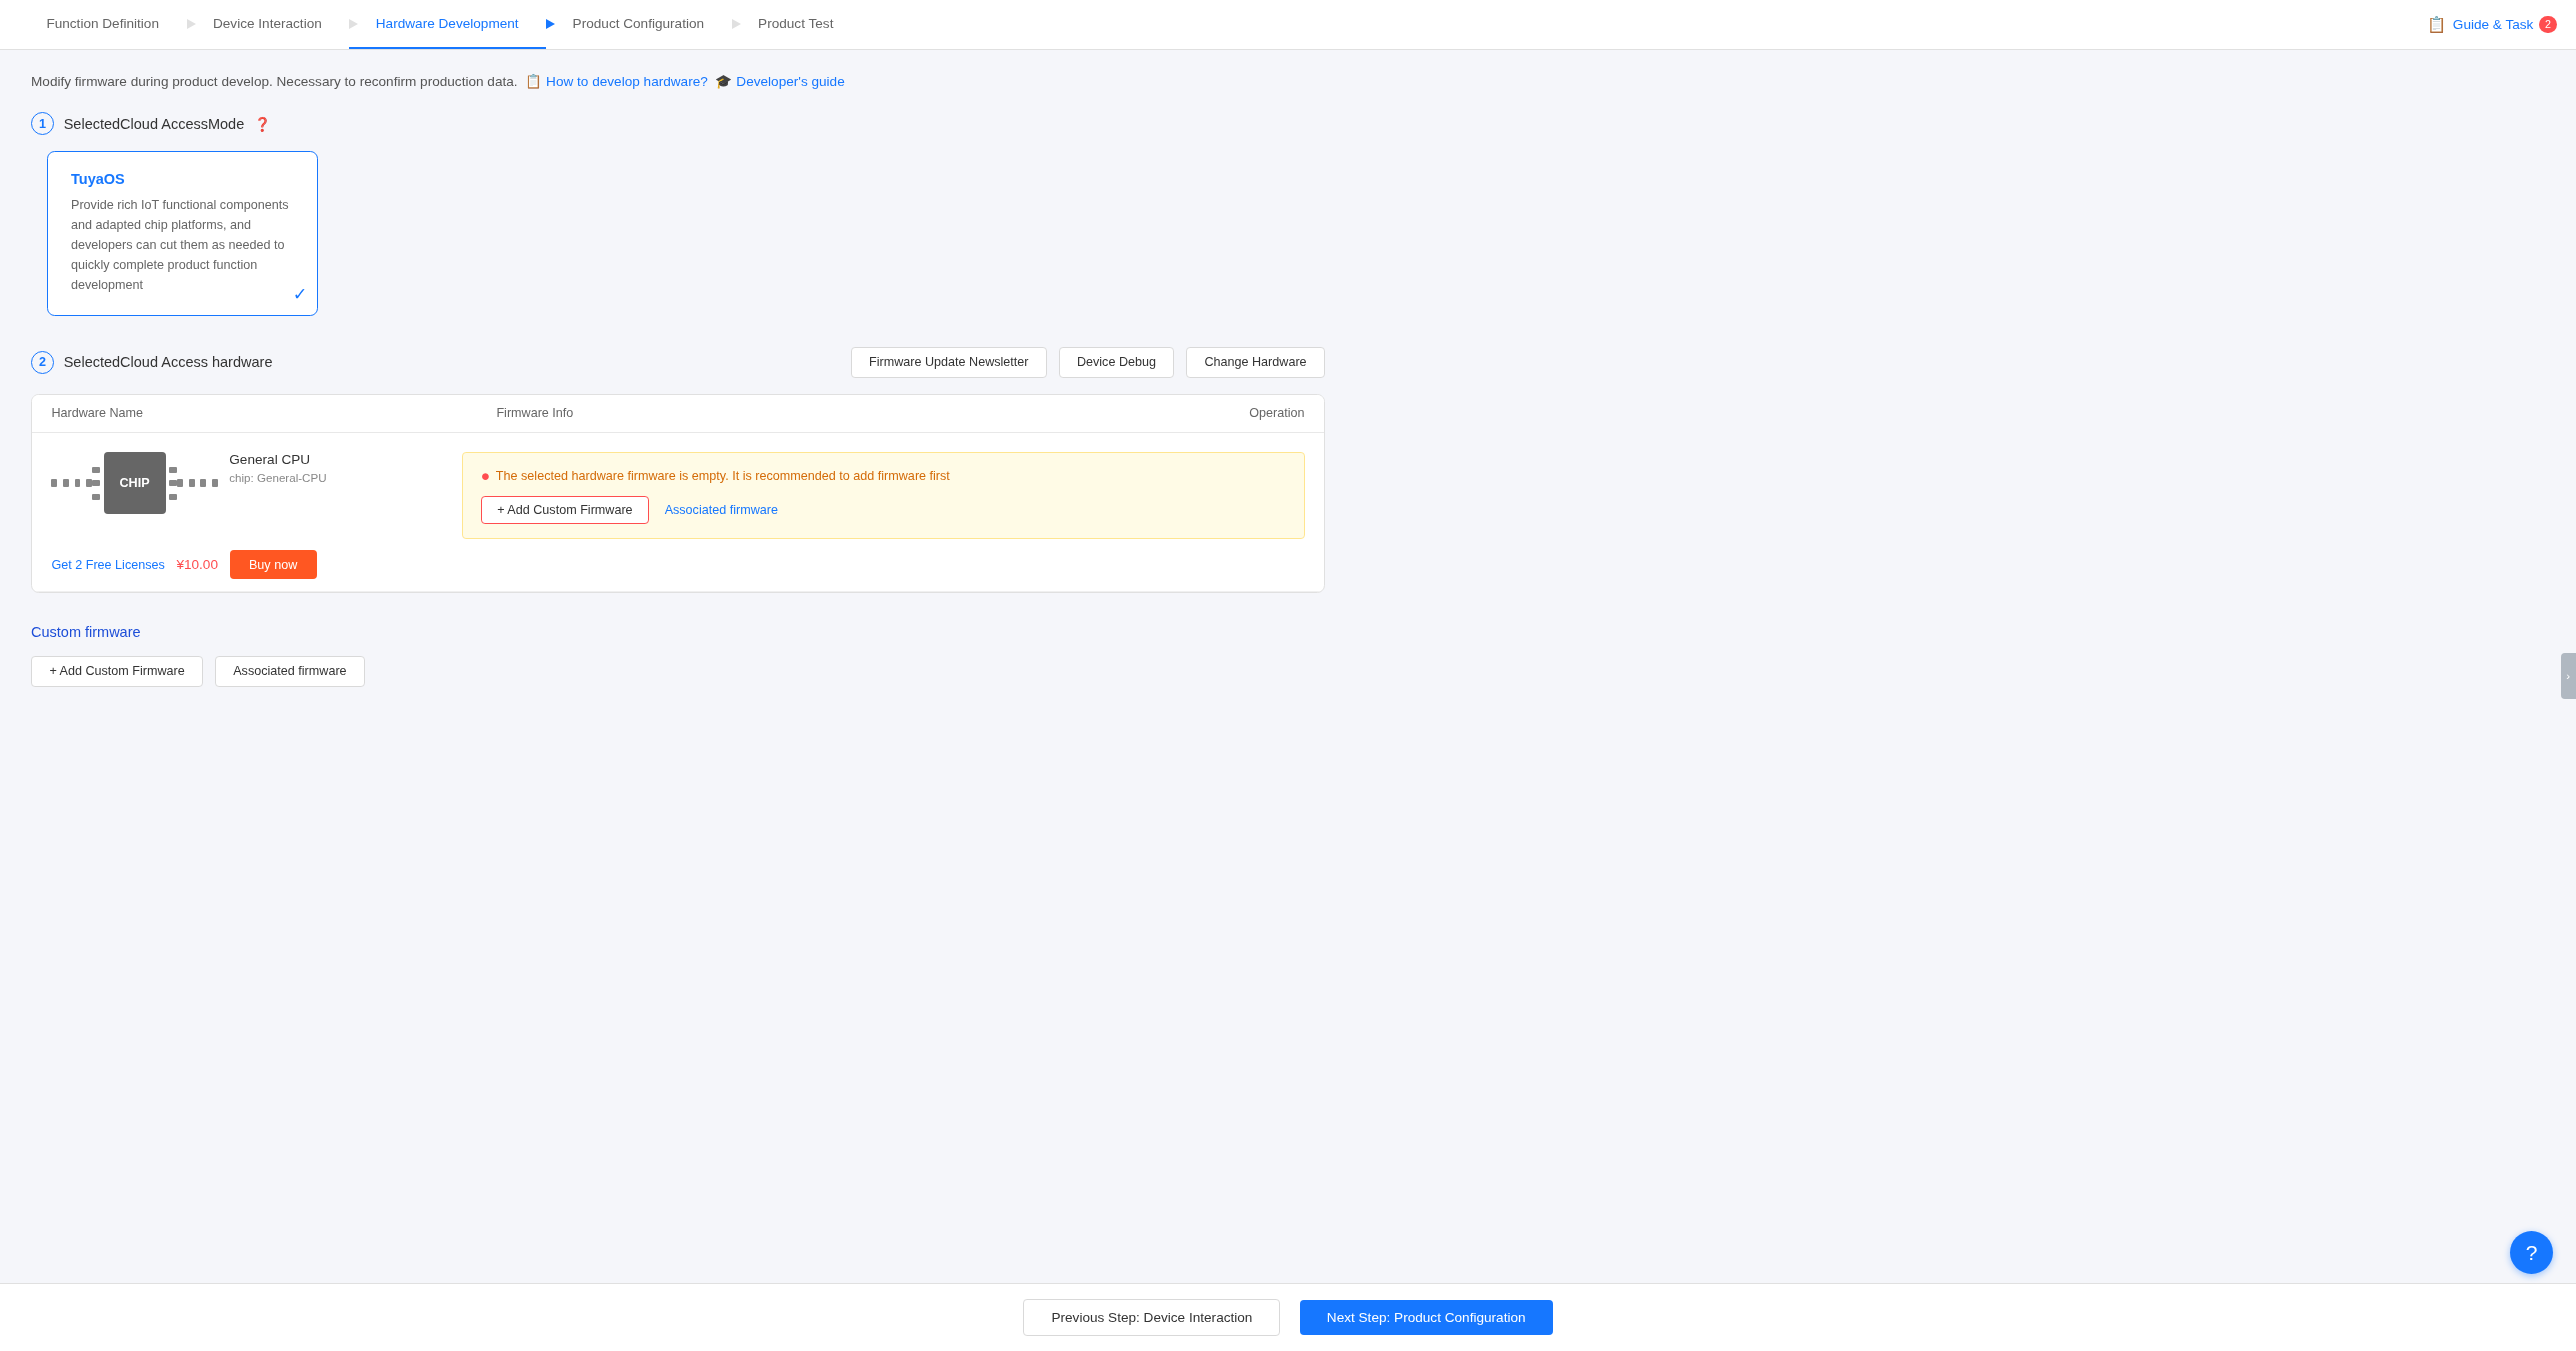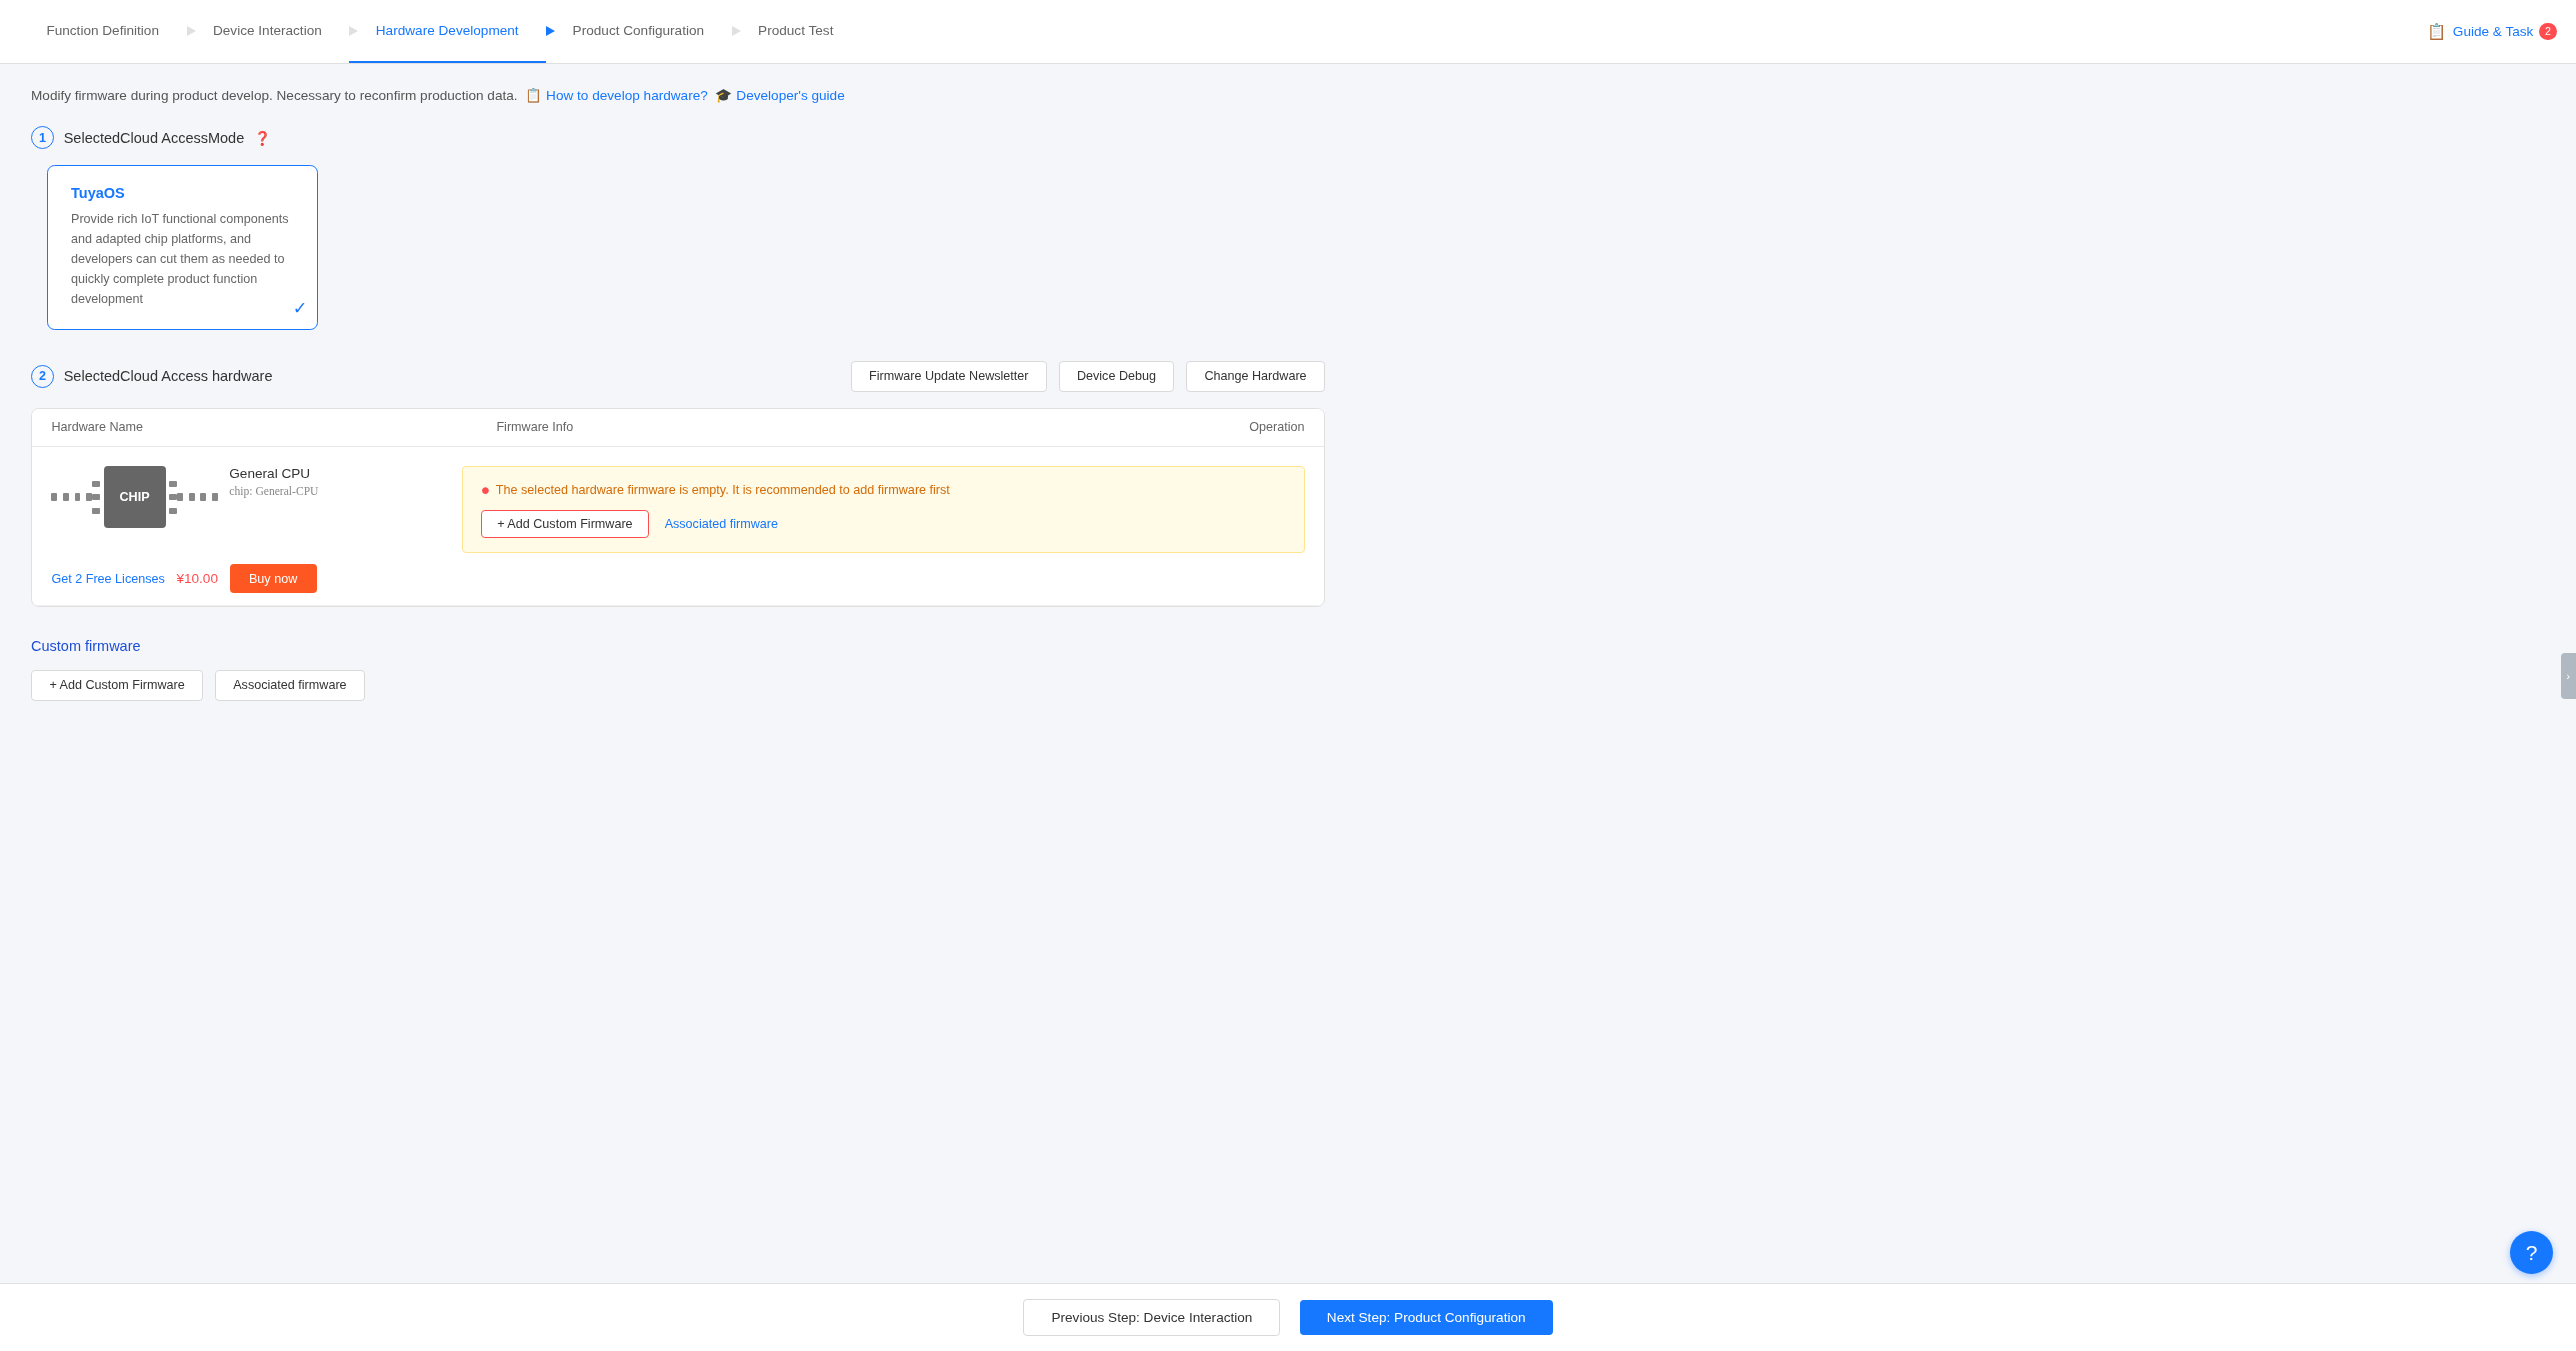--- a/index.html
+++ b/index.html
@@ -1,21 +1,21 @@
 <!DOCTYPE html>
 <html><head>
   <meta charset="utf-8">
   <style>
     * { box-sizing: border-box; margin: 0; padding: 0; }
     body { font-family: -apple-system, BlinkMacSystemFont, 'Segoe UI', sans-serif; background: #f5f6fa; color: #333; font-size: 13.6px; }
 
     
     .top-nav {
       display: flex; align-items: center; background: #fff;
-      border-bottom: 1px solid #e0e0e0; padding: 0 19.4px; height: 64px;
+      border-bottom: 1px solid #e0e0e0; padding: 0 19.4px; height: 50px;
     }
     .nav-tab {
       display: flex; align-items: center; padding: 0 27px; height: 100%;
       font-size: 13.6px; color: #666; cursor: pointer; border-bottom: 2.9px solid transparent;
       white-space: nowrap; position: relative;
     }
     .nav-tab.active { color: #1677ff; border-bottom: 2.9px solid #1677ff; font-weight: 500; }
     .nav-tab-arrow {
       position: absolute; right: -9.7px; top: 50%; transform: translateY(-50%);
       width: 0; height: 0;
@@ -68,21 +68,21 @@
     .hardware-row-inner { display: flex; align-items: flex-start; padding: 19.4px 19.4px 0 19.4px; }
     .chip-visual {
       width: 62px; height: 62px; background: #666; border-radius: 3.9px;
       display: flex; align-items: center; justify-content: center;
       color: #fff; font-weight: 700; font-size: 12.6px; position: relative;
     }
     .chip-pins-top, .chip-pins-bottom { display: flex; gap: 5.8px; justify-content: center; }
     .pin { width: 5.8px; height: 7.7px; background: #888; border-radius: 1px; }
     .hardware-info { display: flex; flex-direction: column; justify-content: center; }
     .hardware-name { font-size: 13.6px; font-weight: 500; color: #333; margin-bottom: 3.9px; }
-    .hardware-chip { font-size: 11.6px; color: #888; font-family: Liberation Serif, serif; }
+    .hardware-chip { font-size: 11.6px; color: #888; }
 
     
     .firmware-warning {
       flex: 1; background: #fffbe6; border: 1px solid #ffe58f; border-radius: 3.9px;
       padding: 13.6px 17.4px; margin-left: 39px;
     }
     .warning-text { color: #d46b08; font-size: 12.6px; margin-bottom: 11.6px; display: flex; align-items: center; gap: 5.8px; }
     .warning-actions { display: flex; align-items: center; gap: 15.5px; }
     .btn-add-firmware {
       border: 1.9px solid #ff4d4f; background: #fff; color: #333; padding: 5.8px 15.5px;

